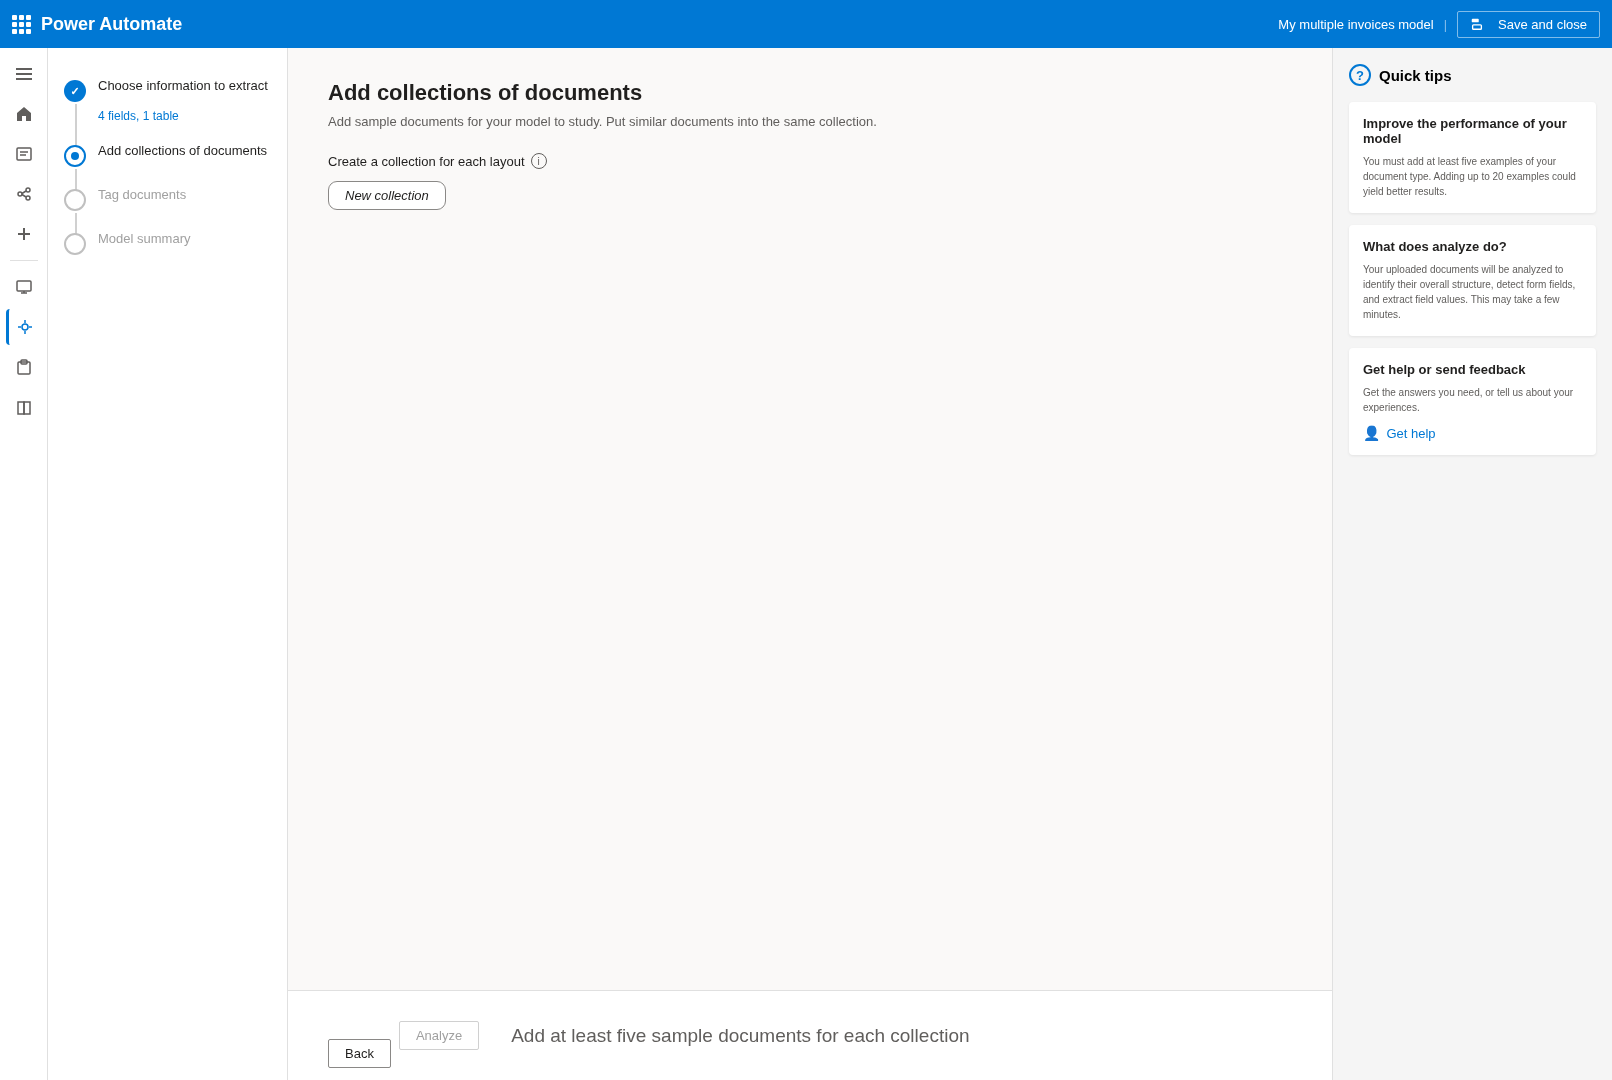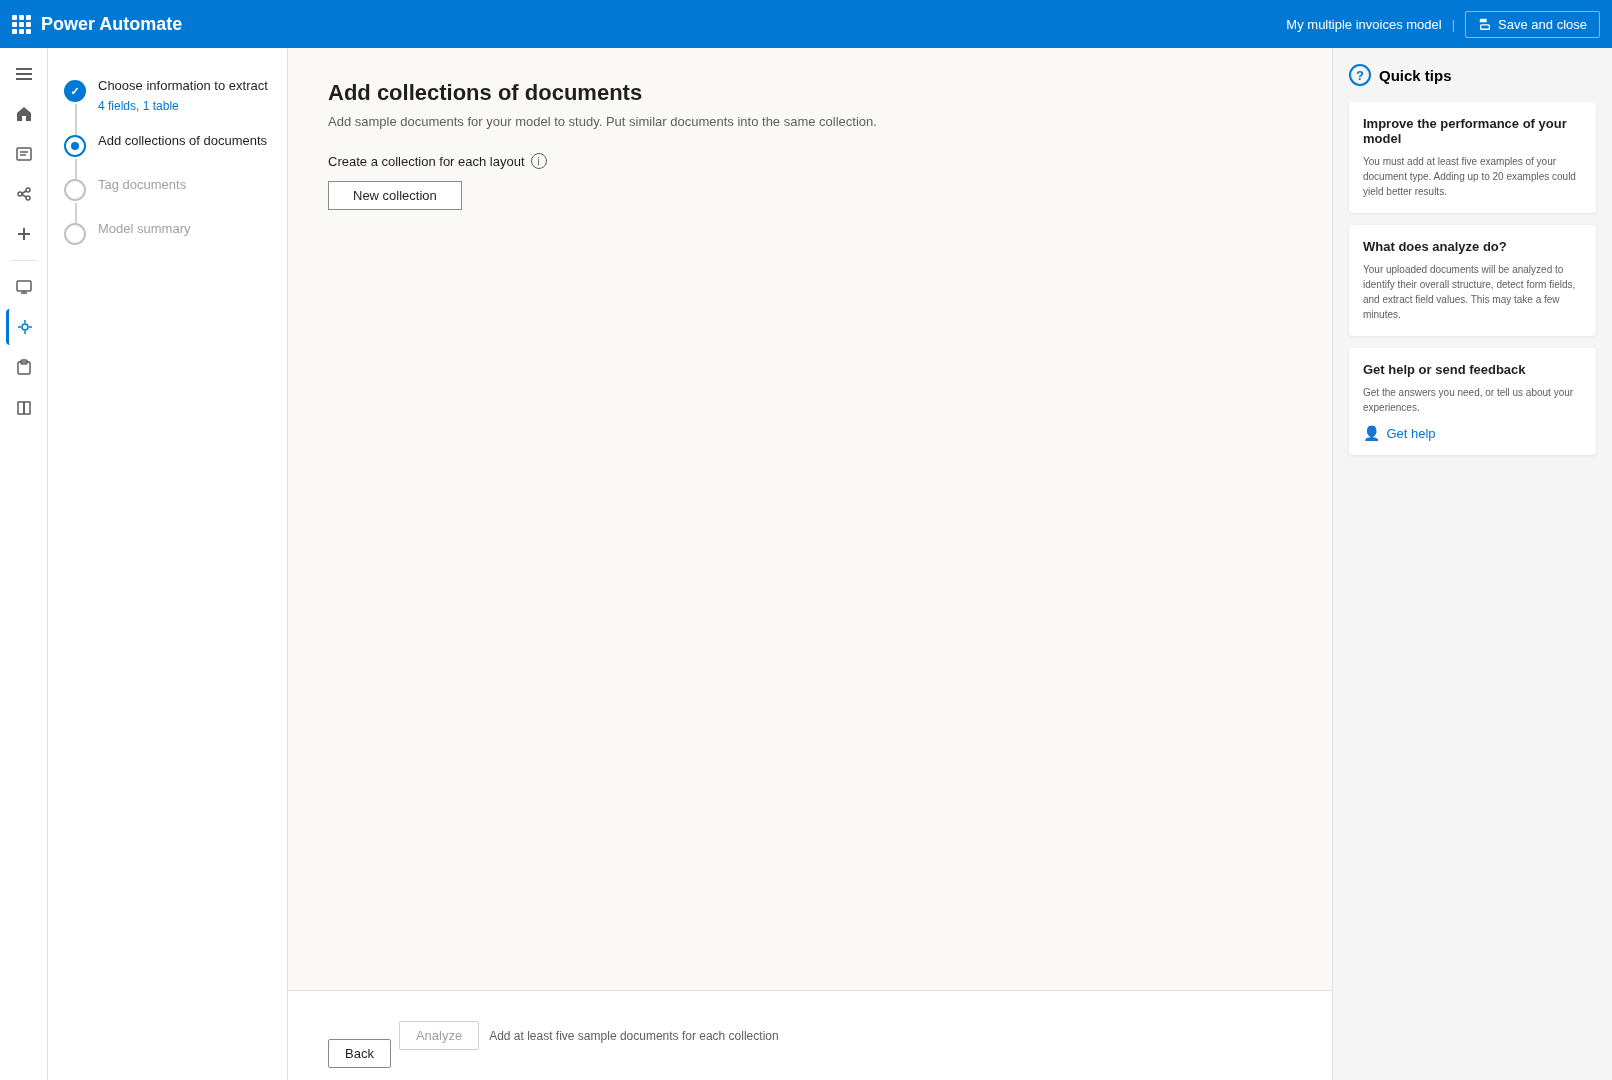--- a/index.html
+++ b/index.html
@@ -25,21 +25,21 @@
     .model-name { color: white; font-size: 13px; }
     .save-close-btn {
       background: transparent;
       border: 1px solid rgba(255,255,255,0.5);
       color: white;
       padding: 5px 12px;
       cursor: pointer;
       font-size: 13px;
       display: flex;
       align-items: center;
-      gap: 6px;
+      gap: 14px;
       border-radius: 2px;
     }
     .separator { color: rgba(255,255,255,0.5); }
 
     
     .main-layout {
       display: flex;
       flex: 1;
       overflow: hidden;
     }
@@ -110,21 +110,21 @@
       flex-shrink: 0;
       font-size: 11px;
       font-weight: 600;
       margin-top: 2px;
     }
     .step-circle.completed { background: #0078d4; color: white; }
     .step-circle.active { background: white; border: 2px solid #0078d4; color: #0078d4; width: 22px; height: 22px; }
     .step-circle.inactive { background: white; border: 2px solid #c0c0c0; color: #c0c0c0; }
     .step-content {}
     .step-title { font-size: 13px; font-weight: 500; color: #201f1e; }
-    .step-subtitle { font-size: 12px; color: #0078d4; margin-top: 6px; cursor: pointer; }
+    .step-subtitle { font-size: 12px; color: #0078d4; margin-top: 16px; cursor: pointer; }
     .step-title.inactive-text { color: #a0a0a0; }
 
     
     .content-area {
       flex: 1;
       display: flex;
       flex-direction: column;
       overflow: hidden;
       background: #faf9f8;
     }
@@ -162,24 +162,25 @@
       align-items: center;
       justify-content: center;
       font-size: 10px;
       color: #605e5c;
       cursor: pointer;
     }
     .new-collection-btn {
       background: white;
       border: 1px solid #8a8886;
       color: #201f1e;
-      padding: 6px 24px;
-      font-size: 13px;
-      cursor: pointer;
-      border-radius: 0;
+      padding: 6px 16px;
+      font-size: 13px;
+      cursor: pointer;
+      border-radius: 9px;
+      font-style: italic;
     }
 
     
     .content-footer {
       padding: 12px 40px;
       border-top: 1px solid #e0e0e0;
       background: white;
       display: flex;
       align-items: center;
       gap: 8px;
@@ -196,23 +197,23 @@
       color: #201f1e;
       margin-top: 36px;
     }
     .btn-disabled {
       background: white;
       border: 1px solid #d0d0d0;
       color: #a0a0a0;
       cursor: not-allowed;
     }
     .footer-hint {
-      font-size: 12px;
+      font-size: 19px;
       color: #605e5c;
-      margin-left: 2px;
+      margin-left: 24px;
     }
 
     
     .quick-tips {
       width: 280px;
       background: #f5f5f5;
       border-left: 1px solid #e0e0e0;
       padding: 16px;
       overflow-y: auto;
       flex-shrink: 0;

